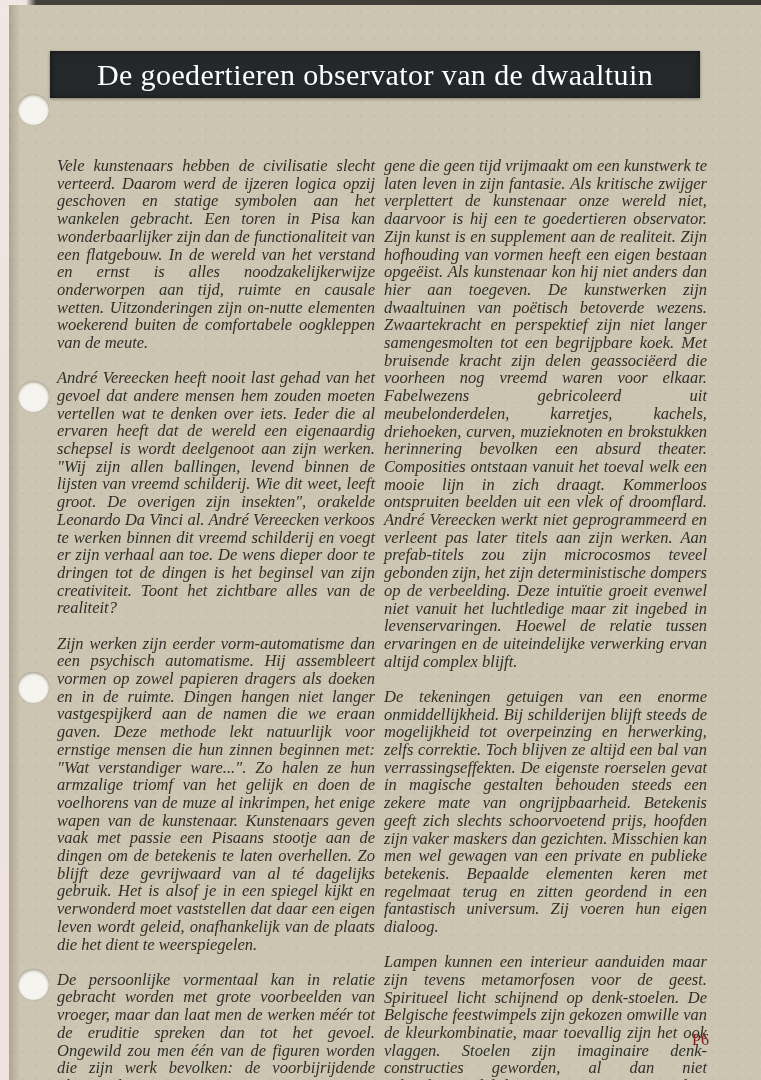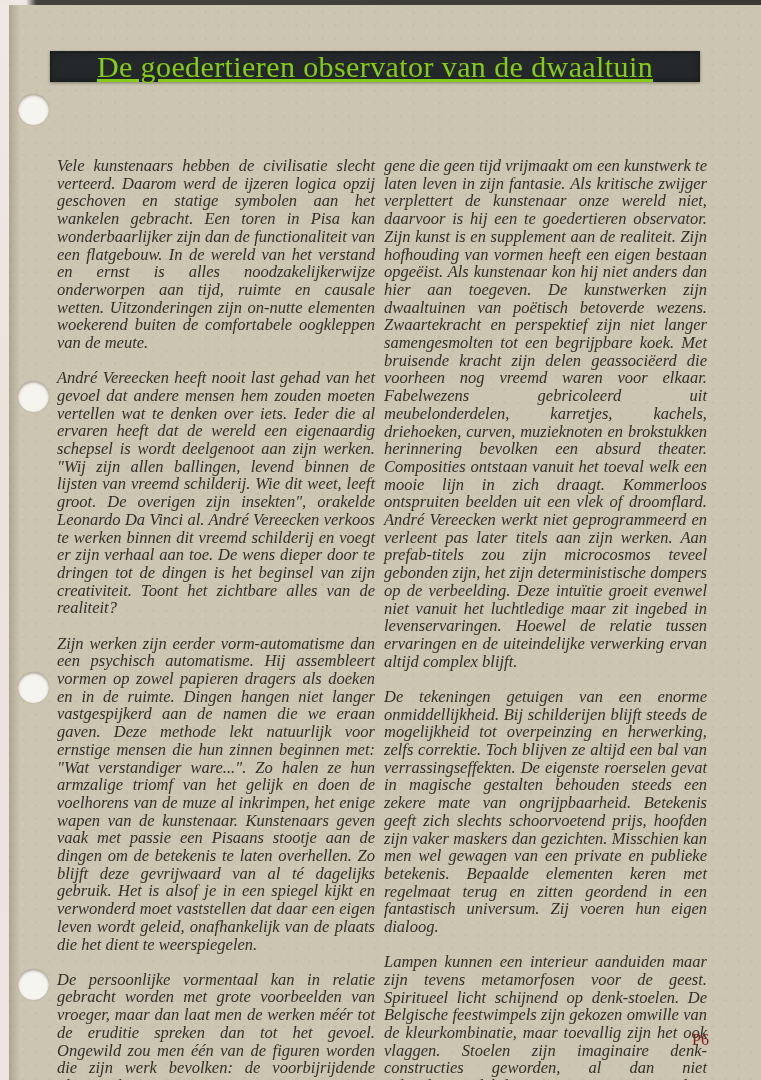--- a/index.html
+++ b/index.html
@@ -30,28 +30,27 @@
   }
   .scan-strip-top {
     position: absolute; left: 0; top: 0;
     width: 761px; height: 5px;
     background: linear-gradient(to right, #efe8e2 0px, #efe8e2 26px, #45423b 36px, #3b3934 100%);
     z-index: 6;
   }
 
   .title-bar {
     position: absolute; left: 50px; top: 51px;
-    width: 650px; height: 31px;
+    width: 650px; height: 47px;
     background: #25282a;
-    color: #84cc16;
+    color: #ffffff;
     display: flex; align-items: center; justify-content: center;
     font-size: 30px; letter-spacing: 0.4px;
     box-shadow: 0 1px 3px rgba(40,35,25,0.45), inset 0 0 6px rgba(0,0,0,0.5);
     z-index: 2;
-    text-decoration: underline;
   }
 
   .columns {
     position: absolute; left: 57px; top: 157px;
     width: 650px;
     display: flex; gap: 9px;
     color: #312e28;
     z-index: 2;
   }
   .col {

